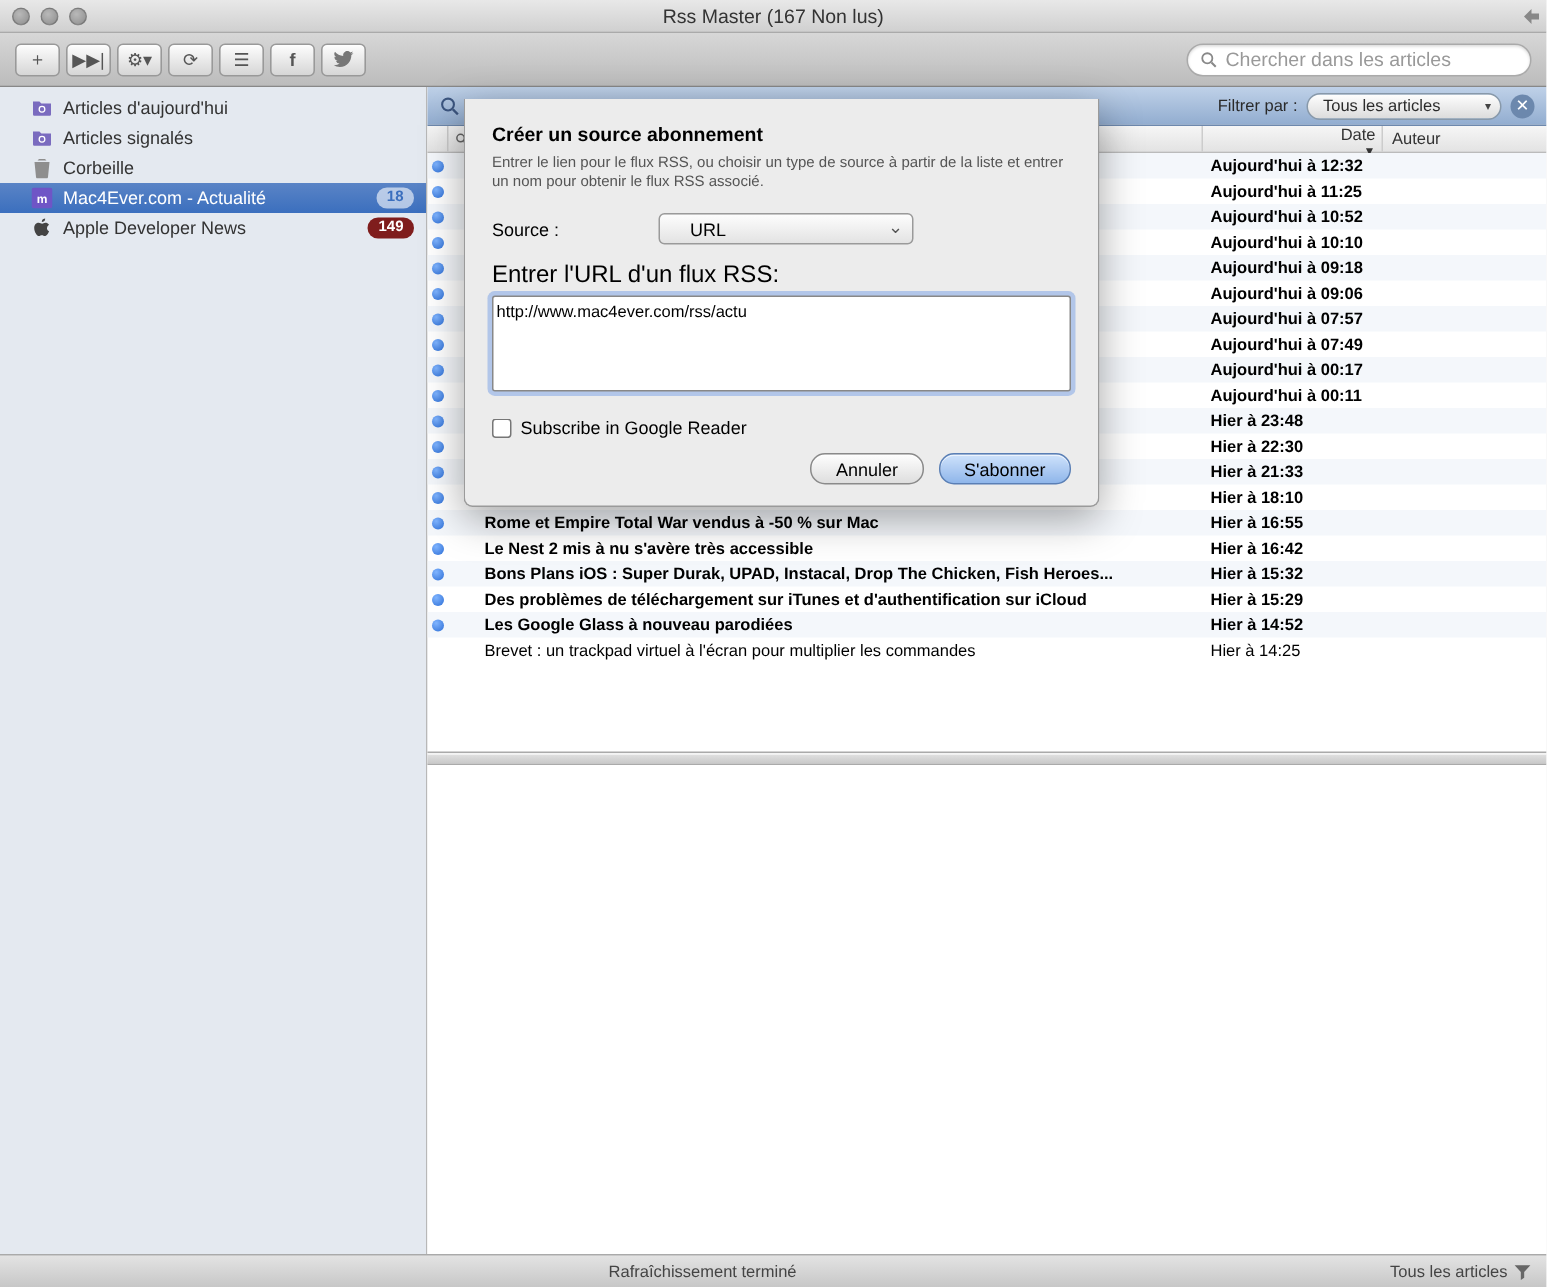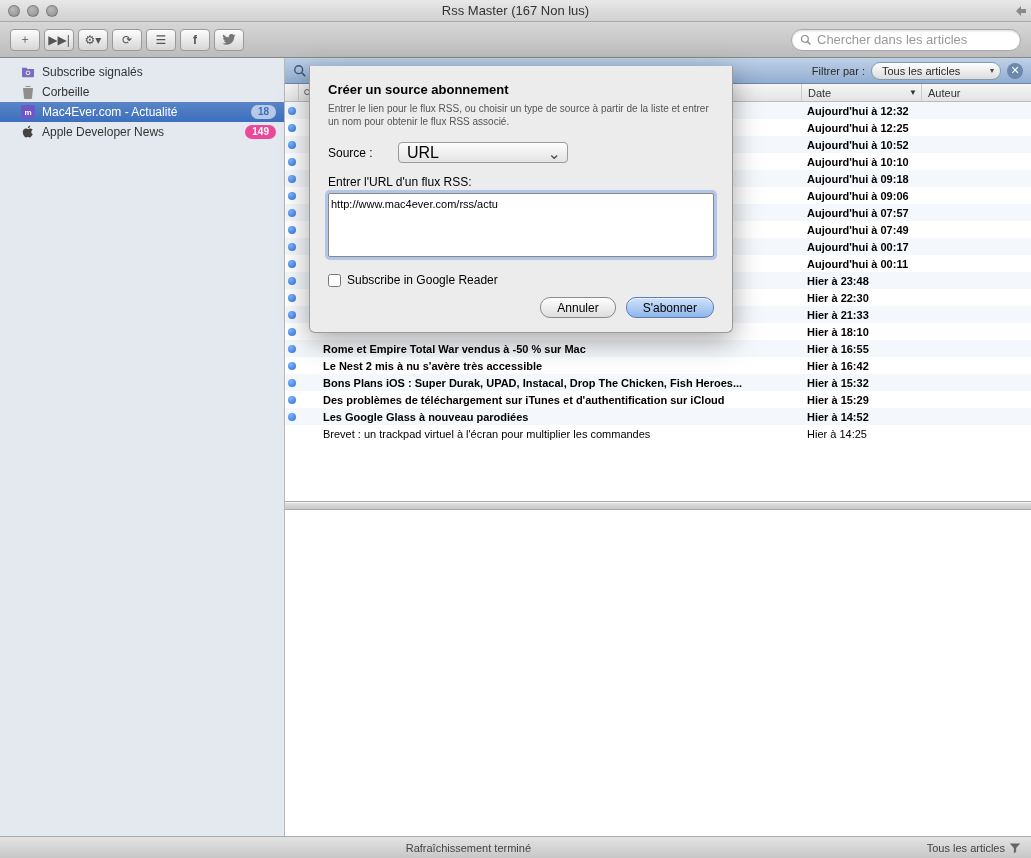--- a/index.html
+++ b/index.html
@@ -21,39 +21,39 @@
 .tb-group { display: flex; gap: 4px; }
 .search-pill { margin-left: auto; width: 230px; height: 22px; background: #fff; border: 1px solid #aaa; border-radius: 11px; display: flex; align-items: center; padding: 0 8px; color: #999; font-size: 13px; box-shadow: inset 0 1px 2px rgba(0,0,0,0.15); }
 .search-pill .mag { margin-right: 5px; }
 
 
 .main { display: flex; height: calc(858px - 22px - 36px - 22px); }
 .sidebar { width: 285px; background: #e4e9f0; border-right: 1px solid #b8b8b8; padding-top: 4px; }
 .sb-item { display: flex; align-items: center; height: 20px; padding: 0 8px 0 20px; color: #333; font-size: 12px; position: relative; }
 .sb-item.selected { background: linear-gradient(to bottom, #5a84c6, #3b6fbe); color: #fff; }
 .sb-icon { width: 16px; height: 16px; margin-right: 6px; display: inline-flex; align-items: center; justify-content: center; }
-.sb-badge { margin-left: auto; background: #ec4899; color: #fff; border-radius: 8px; padding: 0 7px; font-size: 10px; line-height: 14px; font-weight: bold; }
+.sb-badge { margin-left: auto; background: #7f1d1d; color: #fff; border-radius: 8px; padding: 0 7px; font-size: 10px; line-height: 14px; font-weight: bold; }
 .sb-item.selected .sb-badge { background: rgba(255,255,255,0.6); color: #3b6fbe; }
 
 
 .content { flex: 1; display: flex; flex-direction: column; background: #fff; }
 
 
 .filterbar { height: 26px; background: linear-gradient(to bottom, #bfd1e8, #92add0); border-bottom: 1px solid #6d88ad; display: flex; align-items: center; padding: 0 8px; font-size: 11px; color: #2a2a2a; }
 .filterbar .spacer { flex: 1; }
 .combo { height: 18px; background: linear-gradient(to bottom,#fefefe,#dcdcdc); border: 1px solid #8899aa; border-radius: 9px; padding: 0 20px 0 10px; display: inline-flex; align-items: center; font-size: 11px; position: relative; min-width: 130px; }
 .combo::after { content: "▾"; position: absolute; right: 6px; font-size: 8px; color: #444; }
 .closebtn { width: 16px; height: 16px; border-radius: 50%; background: #6c88ad; color: #fff; display: inline-flex; align-items: center; justify-content: center; margin-left: 6px; font-size: 11px; }
 
 
 .listheader { display: flex; height: 18px; background: linear-gradient(to bottom, #f6f6f6, #e3e3e3); border-bottom: 1px solid #bbb; font-size: 11px; color: #333; }
 .listheader .col-dot { width: 14px; border-right: 1px solid #ccc; }
 .listheader .col-search { width: 18px; border-right: 1px solid #ccc; display: flex; align-items: center; justify-content: center; }
 .listheader .col-title { flex: 1; padding-left: 6px; display: flex; align-items: center; }
-.listheader .col-date { width: 120px; border-left: 1px solid #ccc; padding-left: 6px; display: flex; align-items: center; justify-content: space-between; padding-right: 4px; }
+.listheader .col-date { width: 120px; border-left: 1px solid #ccc; padding-left: 6px; display: flex; align-items: flex-end; justify-content: space-between; padding-right: 4px; flex-direction: column; }
 .listheader .col-author { width: 110px; border-left: 1px solid #ccc; padding-left: 6px; display: flex; align-items: center; }
 
 
 .list { position: relative; flex: 0 0 auto; height: 400px; overflow: hidden; border-bottom: 1px solid #aaa; }
 .row { display: flex; height: 17px; align-items: center; font-size: 11px; }
 .row:nth-child(odd) { background: #f4f7fb; }
 .row .dot { width: 14px; display: flex; justify-content: center; }
 .row .bluedot { width: 8px; height: 8px; border-radius: 50%; background: radial-gradient(circle at 35% 30%, #7fb4ff, #2e6fd6); }
 .row .spacer2 { width: 18px; }
 .row .title { flex: 1; padding-left: 6px; white-space: nowrap; overflow: hidden; text-overflow: ellipsis; }
@@ -62,25 +62,25 @@
 .row.read .date { font-weight: normal; }
 .row .author { width: 110px; padding-left: 6px; }
 
 .splitter { height: 8px; background: linear-gradient(to bottom, #e0e0e0, #c9c9c9); border-top: 1px solid #f4f4f4; border-bottom: 1px solid #aaa; }
 .preview { flex: 1; background: #fff; }
 
 
 .sheet { position: absolute; left: 309px; top: 66px; width: 424px; background: #ececec; border: 1px solid #9a9a9a; border-top: none; border-radius: 0 0 6px 6px; box-shadow: 0 8px 28px rgba(0,0,0,0.35); padding: 16px 18px 14px 18px; z-index: 50; }
 .sheet h2 { font-size: 13px; font-weight: bold; margin-bottom: 6px; }
 .sheet .help { font-size: 10px; color: #555; margin-bottom: 14px; line-height: 1.25; }
-.sheet .row-form { display: flex; align-items: center; margin-bottom: 12px; font-size: 12px; }
+.sheet .row-form { display: flex; align-items: center; margin-bottom: 12px; font-size: 12px; gap: 41px; }
 .sheet .row-form label { width: 70px; }
-.select { flex: 0 0 170px; height: 21px; background: linear-gradient(to bottom,#fdfdfd,#e3e3e3); border: 1px solid #9a9a9a; border-radius: 4px; display: flex; align-items: center; padding: 0 8px; position: relative; font-size: 16px; }
+.select { flex: 0 0 170px; height: 21px; background: linear-gradient(to bottom,#fdfdfd,#e3e3e3); border: 1px solid #9a9a9a; border-radius: 4px; display: flex; align-items: center; padding: 0 20px; position: relative; font-size: 12px; }
 .select::after { content: "⌄"; position: absolute; right: 6px; top: 1px; color: #555; }
-.sheet .fieldlabel { font-size: 12px; margin-bottom: 4px; }
+.sheet .fieldlabel { font-size: 16px; margin-bottom: 4px; }
 .sheet textarea { width: 100%; height: 64px; border: 1px solid #888; border-radius: 2px; box-shadow: 0 0 0 3px rgba(120,160,230,0.5); padding: 4px 2px; font-size: 11px; font-family: inherit; resize: none; background: #fff; }
 .sheet .checkrow { display: flex; align-items: center; gap: 6px; margin-top: 14px; font-size: 12px; }
 .sheet .buttons { display: flex; justify-content: flex-end; gap: 10px; margin-top: 10px; }
 .btn { height: 21px; padding: 0 16px; border: 1px solid #8a8a8a; border-radius: 10px; background: linear-gradient(to bottom,#fefefe,#dedede); font-size: 12px; display: inline-flex; align-items: center; box-shadow: 0 1px 0 rgba(255,255,255,0.6) inset; }
 .btn.primary { background: linear-gradient(to bottom,#cfe2fb,#8fb6ea); border-color: #5a7fb5; }
 
 
 .statusbar { height: 22px; background: linear-gradient(to bottom, #e3e3e3, #c7c7c7); border-top: 1px solid #aaa; display: flex; align-items: center; font-size: 11px; color: #444; padding: 0 10px; }
 .statusbar .center { flex: 1; text-align: center; }
 .statusbar .right { display: flex; align-items: center; gap: 4px; }
@@ -146,21 +146,30 @@
 <div class="main">
 
   <div class="sidebar" id="sidebar">
       <div class="sb-item">
         <span class="sb-icon">
           <svg width="14" height="12" viewBox="0 0 16 14">
             <path fill="#7a6bbf" d="M1 2h5l1.5 1.5H15V12a1 1 0 0 1-1 1H2a1 1 0 0 1-1-1z"></path>
             <circle cx="8" cy="8" r="2.2" fill="none" stroke="#fff" stroke-width="1"></circle>
           </svg>
         </span>
-        <span>Subscribe signalés</span>
+        <span>Articles d'aujourd'hui</span>
+      </div>
+      <div class="sb-item">
+        <span class="sb-icon">
+          <svg width="14" height="12" viewBox="0 0 16 14">
+            <path fill="#7a6bbf" d="M1 2h5l1.5 1.5H15V12a1 1 0 0 1-1 1H2a1 1 0 0 1-1-1z"></path>
+            <circle cx="8" cy="8" r="2.2" fill="none" stroke="#fff" stroke-width="1"></circle>
+          </svg>
+        </span>
+        <span>Articles signalés</span>
       </div>
       <div class="sb-item">
         <span class="sb-icon">
           <svg width="12" height="14" viewBox="0 0 12 14">
             <path fill="#8e8e8e" d="M1 3h10l-1 10a1 1 0 0 1-1 1H3a1 1 0 0 1-1-1zM4 1h4l1 1H3z"></path>
           </svg>
         </span>
         <span>Corbeille</span>
       </div>
       <div class="sb-item selected">
@@ -229,21 +238,21 @@
           <div class="title"></div>
           <div class="date">Aujourd'hui à 12:32</div>
           <div class="author"></div>
         </div>
         <div class="row unread">
           <div class="dot">
             <div class="bluedot"></div>
           </div>
           <div class="spacer2"></div>
           <div class="title"></div>
-          <div class="date">Aujourd'hui à 12:25</div>
+          <div class="date">Aujourd'hui à 11:25</div>
           <div class="author"></div>
         </div>
         <div class="row unread">
           <div class="dot">
             <div class="bluedot"></div>
           </div>
           <div class="spacer2"></div>
           <div class="title"></div>
           <div class="date">Aujourd'hui à 10:52</div>
           <div class="author"></div>

